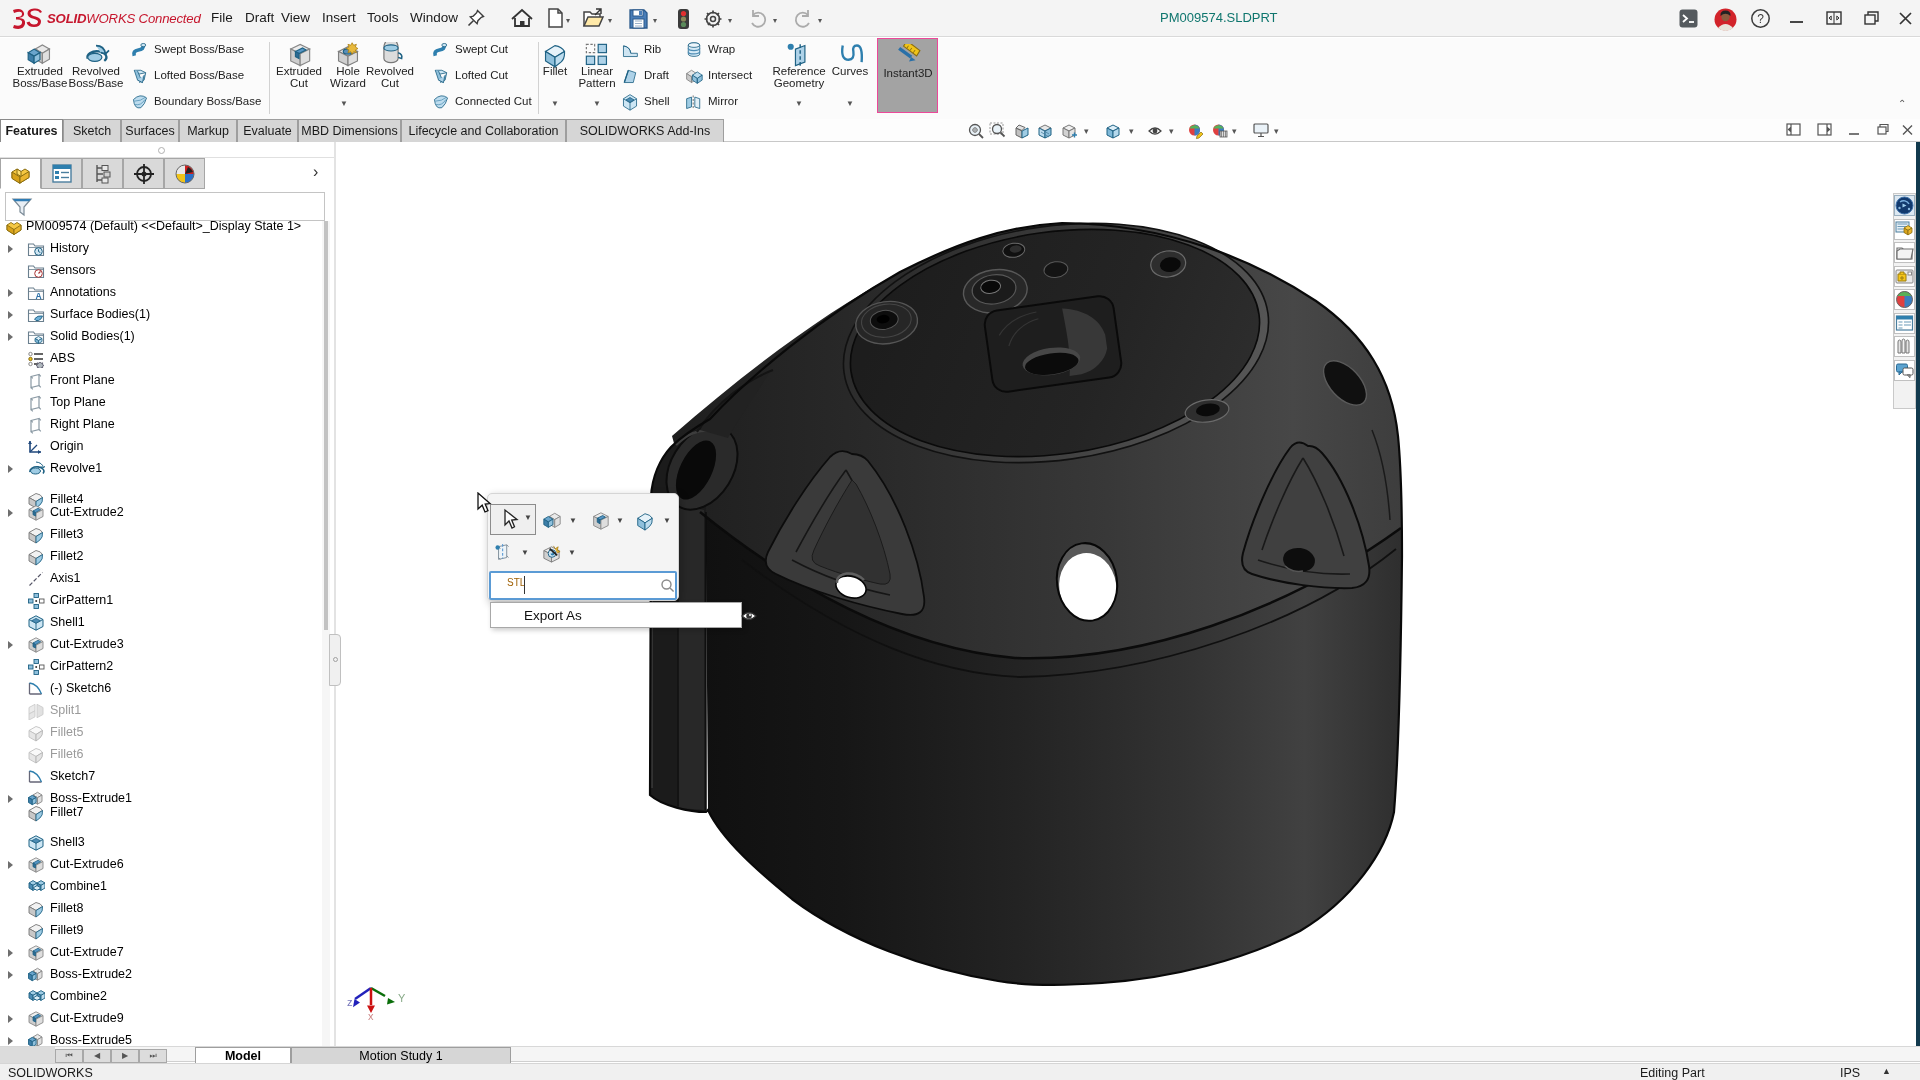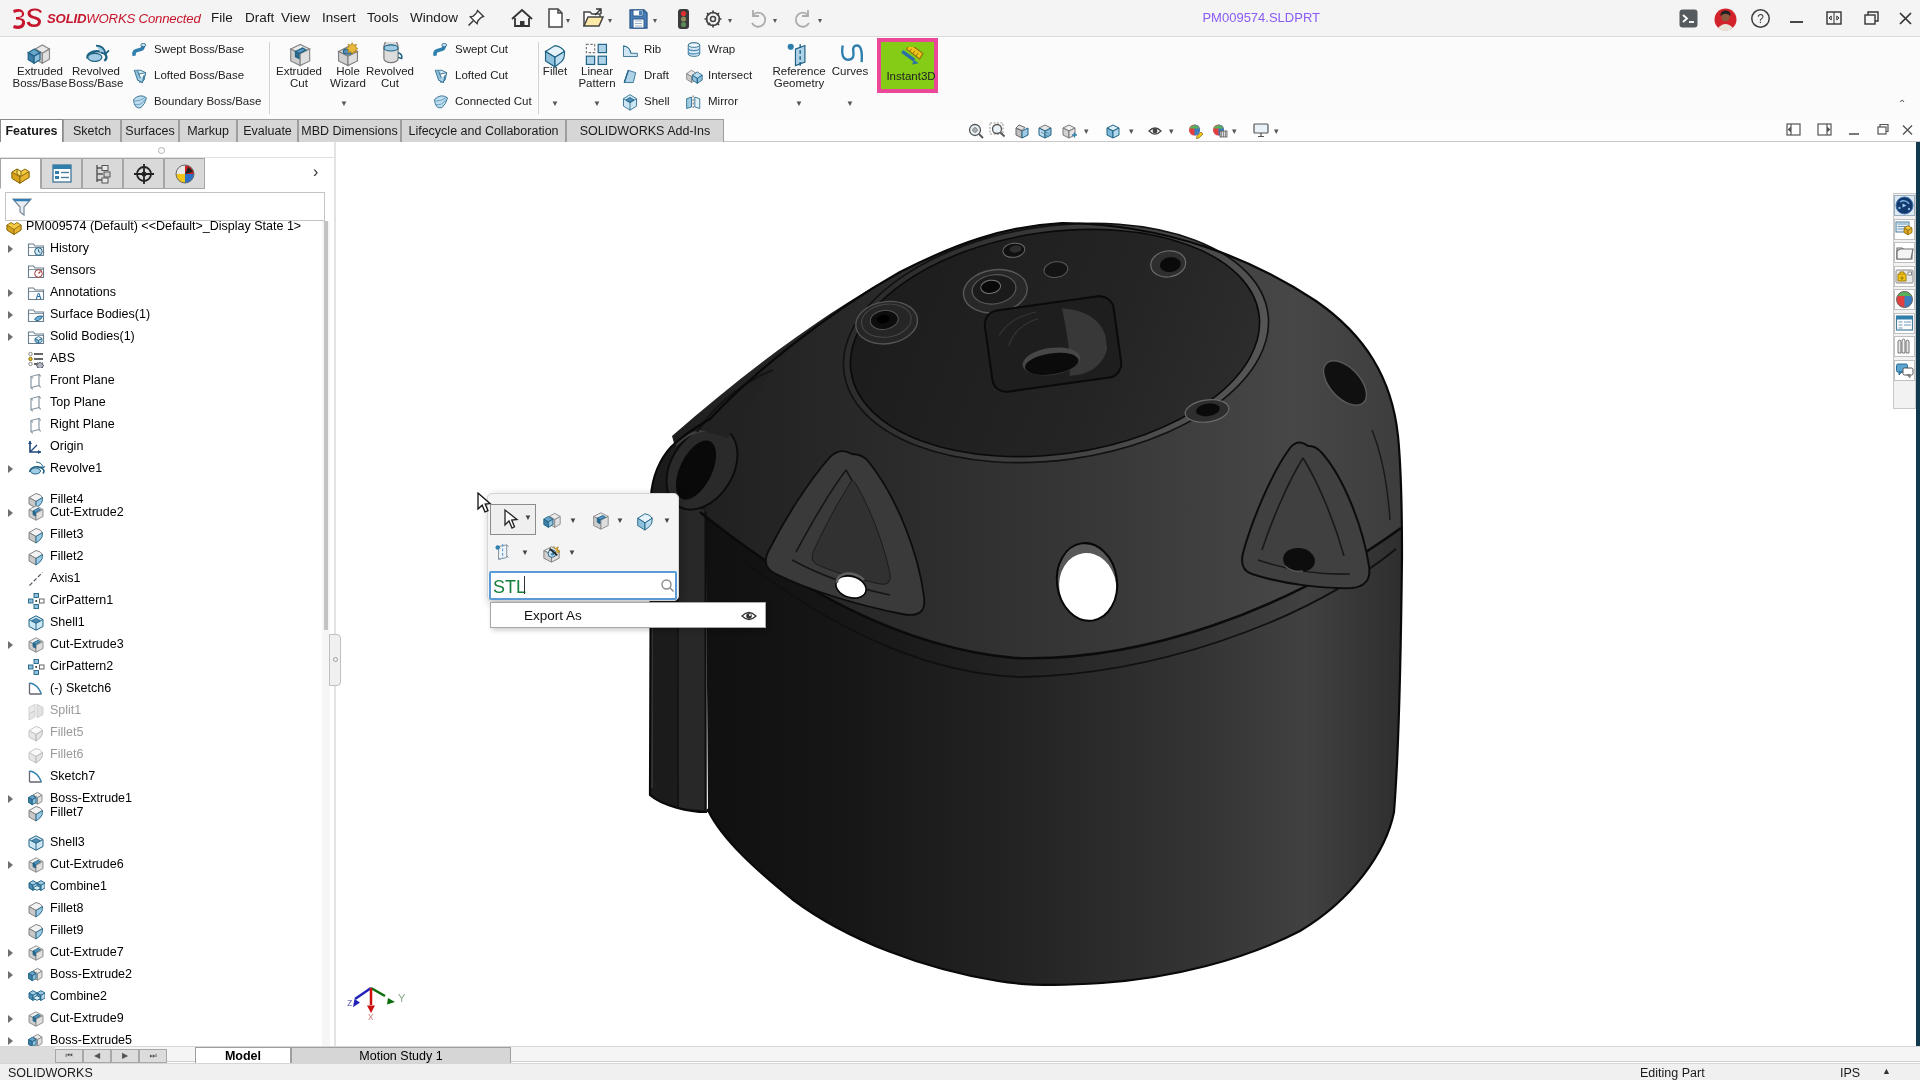--- a/index.html
+++ b/index.html
@@ -114,21 +114,21 @@
       <path d="M6,3 v6 h6" fill="none" stroke="#555" stroke-width="1.8"></path>
     </g>
     <text x="263" y="16" font-size="8" fill="#555">▾</text>
     <g transform="translate(282,0)" opacity="0.45">
       <path d="M16,8 a7,7 0 1 0 1,8" fill="none" stroke="#555" stroke-width="1.8"></path>
       <path d="M16,3 v6 h-6" fill="none" stroke="#555" stroke-width="1.8"></path>
     </g>
     <text x="308" y="16" font-size="8" fill="#555">▾</text>
   </svg>
   </div>
-  <div class="abs" style="left:1160px;top:10px;width:160px;text-align:right;font-size:13px;color:#8b5cf6">PM009574.SLDPRT</div>
+  <div class="abs" style="left:1160px;top:10px;width:160px;text-align:left;font-size:13px;color:#0f766e">PM009574.SLDPRT</div>
 
   <svg class="abs" style="left:1679px;top:9px" width="19" height="19" viewBox="0 0 19 19">
     <rect x="0.5" y="0.5" width="18" height="18" rx="3" fill="#555a5e"></rect>
     <path d="M4,6 l4,3.5 L4,13" stroke="#fff" stroke-width="1.8" fill="none"></path>
     <path d="M10,13 h5" stroke="#fff" stroke-width="1.8"></path>
   </svg>
   <svg class="abs" style="left:1714px;top:8px" width="23" height="23" viewBox="0 0 23 23">
     <circle cx="11.5" cy="11.5" r="11" fill="#d2232a"></circle>
     <circle cx="11.5" cy="9" r="4.2" fill="#8d5b3f"></circle>
     <path d="M4,20 q7.5,-8 15,0 a11,11 0 0 1 -15,0 z" fill="#e8e4da"></path>
@@ -482,21 +482,21 @@
       <use href="#s-refgeo"></use>
     </svg>
   <div class="riblabel" style="left:764px;top:27px;width:70px">Reference<br>Geometry</div>
   <div class="abs" style="left:795px;top:61px;color:#555;font-size:8px">▼</div>
   <svg class="abs" style="left:838px;top:4px" width="26" height="26" viewBox="0 0 22 22">
       <use href="#s-curves"></use>
     </svg>
   <div class="riblabel" style="left:820px;top:27px;width:60px">Curves</div>
   <div class="abs" style="left:846px;top:61px;color:#555;font-size:8px">▼</div>
 
-  <div class="abs" style="left:877px;top:0;width:61px;height:55px;background:#84cc16;border:4px solid #ec4899">
+  <div class="abs" style="left:877px;top:0;width:61px;height:75px;background:#a3a3a3;border:1px solid #ec4899">
     <svg class="abs" style="left:18px;top:5px" width="26" height="24" viewBox="0 0 22 22">
         <use href="#s-i3d"></use>
       </svg>
     <div class="riblabel" style="left:0px;top:28px;width:60px">Instant3D</div>
   </div>
   <div class="abs" style="left:1898px;top:60px;color:#555;font-size:10px">⌃</div>
 </div>
 
 <div id="tabrow">
   <div class="ctab active" style="left:0;width:63px">Features</div>
@@ -744,29 +744,29 @@
   <div class="abs" style="left:175px;top:22px;font-size:8px;color:#444">▼</div>
   <svg class="abs" style="left:6px;top:49px" width="20" height="20" viewBox="0 0 22 22">
         <use href="#s-plane2"></use>
       </svg>
   <div class="abs" style="left:33px;top:54px;font-size:8px;color:#444">▼</div>
   <svg class="abs" style="left:53px;top:49px" width="21" height="21" viewBox="0 0 22 22">
         <use href="#s-holewiz"></use>
       </svg>
   <div class="abs" style="left:80px;top:54px;font-size:8px;color:#444">▼</div>
   <div class="abs" style="left:1px;top:77px;width:188px;height:29px;background:#fff;border:2px solid #5b9bd5;border-radius:2px">
-    <div class="abs" style="left:2px;top:4px;font-size:18px;color:#15803d">STL</div>
+    <div class="abs" style="left:16px;top:4px;font-size:10px;color:#a16207">STL</div>
     <div class="abs" style="left:33px;top:3px;width:1px;height:18px;background:#333"></div>
     <svg class="abs" style="left:170px;top:6px" width="14" height="14" viewBox="0 0 14 14">
       <circle cx="5.5" cy="5.5" r="4.5" fill="none" stroke="#8a8a8a" stroke-width="1.4"></circle>
       <path d="M9,9 l3.6,3.6" stroke="#8a8a8a" stroke-width="1.4"></path>
     </svg>
   </div>
 </div>
-<div class="abs" style="left:154px;top:460px;width:276px;height:26px;background:#fff;border:1px solid #a8a8a8;box-shadow:2px 2px 5px rgba(0,0,0,0.22)">
+<div class="abs" style="left:154px;top:460px;width:252px;height:26px;background:#fff;border:1px solid #a8a8a8;box-shadow:2px 2px 5px rgba(0,0,0,0.22)">
   <div class="abs" style="left:33px;top:5px;font-size:13.5px;color:#111">Export As</div>
   <svg class="abs" style="left:250px;top:6px" width="16" height="14" viewBox="0 0 16 14">
     <path d="M1,7 q7,-7 14,0 q-7,7 -14,0 z" fill="#fff" stroke="#333" stroke-width="1.2"></path>
     <circle cx="8" cy="7" r="2.8" fill="#333"></circle>
     <circle cx="9" cy="6" r="1" fill="#fff"></circle>
   </svg>
 </div>
 
 <svg class="abs" style="left:140px;top:350px" width="16" height="22" viewBox="0 0 16 22">
   <path d="M2,1 L2,17 6.2,13.2 9,20 12,18.7 9.2,12 14,11.6 z" fill="#fff" stroke="#111" stroke-width="1.3"></path>

